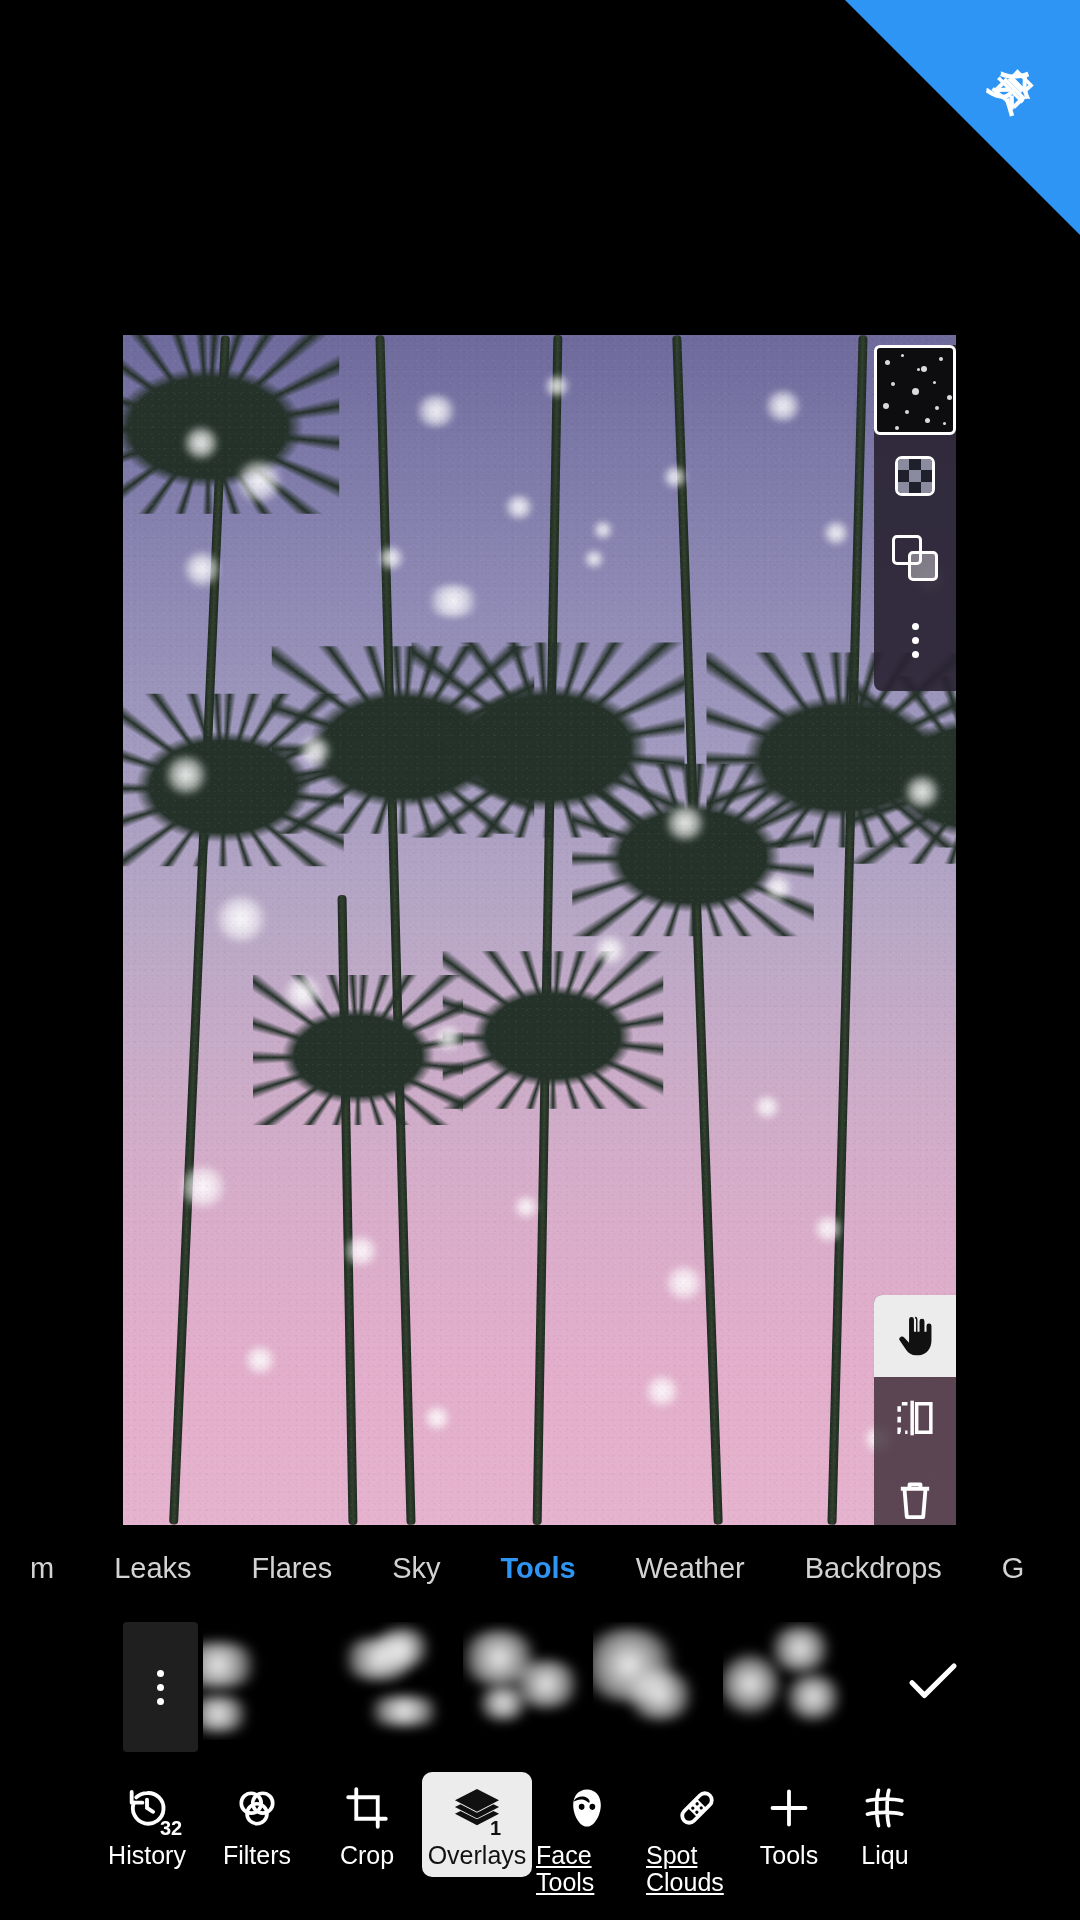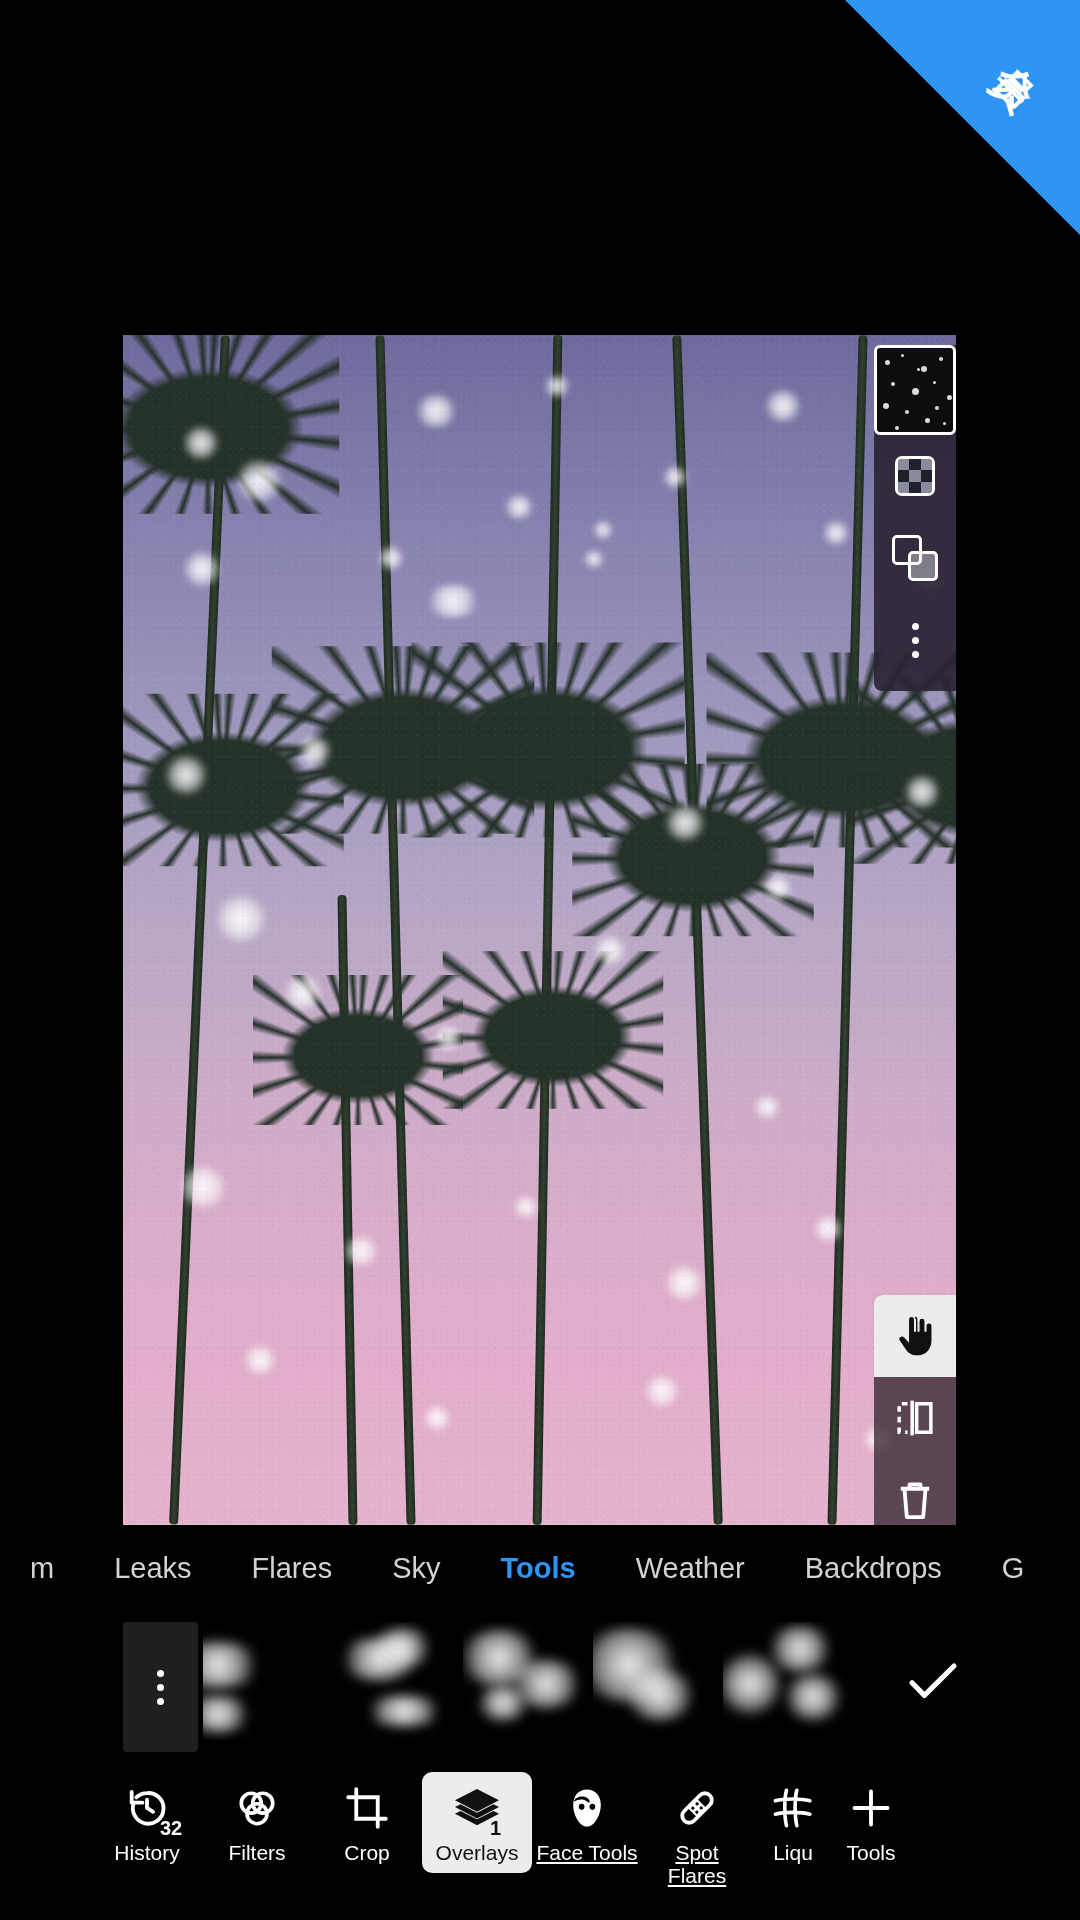--- a/index.html
+++ b/index.html
@@ -178,21 +178,21 @@
     position:relative; width:110px; flex:0 0 auto;
     display:flex; flex-direction:column; align-items:center; gap:8px;
     padding:10px 4px 8px; border-radius:10px;
   }
   .nav-item:first-child{ margin-left:92px; }
   .nav-item.sel{ background:#ececec; }
   .nav-item.sel .nav-label{ color:#111; }
   .nav-item.sel svg{ stroke:#111; fill:#111; }
   .nav-icon{ width:52px; height:52px; display:flex; align-items:center; justify-content:center; }
   .nav-label{
-    color:#fff; font-size:21px; line-height:1.08; text-align:center; white-space:nowrap;
+    color:#fff; font-size:25px; line-height:1.08; white-space:nowrap;
   }
   .nav-label.two{ white-space:normal;text-decoration:underline; }
   .badge{
     position:absolute; top:2px; left:68px; color:#fff;
     font-size:20px; font-weight:700; line-height:1;margin-top:44px;
   }
   .nav-item.sel .badge{ color:#111; }
   .clip-liq{ width:82px; overflow:hidden; }
   .clip-liq .nav-label{ overflow:hidden; }
 </style>
@@ -465,35 +465,35 @@
           <g transform="rotate(-45 12 12)">
             <rect x="2.6" y="8.4" width="18.8" height="7.2" rx="3.6" fill="none" stroke="#fff" stroke-width="2"></rect>
             <rect x="8.6" y="8.4" width="6.8" height="7.2" fill="#fff"></rect>
             <circle cx="10.4" cy="10.5" r=".85" fill="#000"></circle>
             <circle cx="13.6" cy="10.5" r=".85" fill="#000"></circle>
             <circle cx="10.4" cy="13.5" r=".85" fill="#000"></circle>
             <circle cx="13.6" cy="13.5" r=".85" fill="#000"></circle>
           </g>
         </svg>
       </span>
-      <span class="nav-label two">Spot Flares</span>
+      <span class="nav-label two">Spot Clouds</span>
+    </div>
+
+    <div class="nav-item" style="margin-left:-18px;">
+      <span class="nav-icon">
+        <svg width="46" height="46" viewBox="0 0 24 24">
+          <path fill="none" stroke="#fff" stroke-width="2" stroke-linecap="round" d="M12 3.4v17.2M3.4 12h17.2"></path>
+        </svg>
+      </span>
+      <span class="nav-label">Tools</span>
     </div>
 
     <div class="nav-item clip-liq">
       <span class="nav-icon">
         <svg width="46" height="46" viewBox="0 0 24 24">
           <path fill="none" stroke="#fff" stroke-width="1.9" stroke-linecap="round" d="M8.6 2.8C7.4 7 7.4 16.4 8.6 21.2M14 2.8c-1.2 4.2-1.2 13.6 0 18.4M2.8 8.2c4.4-1.2 13.6-1.2 18 0M2.8 15.2c4.4-1.2 13.6-1.2 18 0"></path>
         </svg>
       </span>
       <span class="nav-label">Liqu</span>
-    </div>
-
-    <div class="nav-item" style="margin-left:-18px;">
-      <span class="nav-icon">
-        <svg width="46" height="46" viewBox="0 0 24 24">
-          <path fill="none" stroke="#fff" stroke-width="2" stroke-linecap="round" d="M12 3.4v17.2M3.4 12h17.2"></path>
-        </svg>
-      </span>
-      <span class="nav-label">Tools</span>
     </div>
 
   </div>
 </div>
 
 </body></html>

